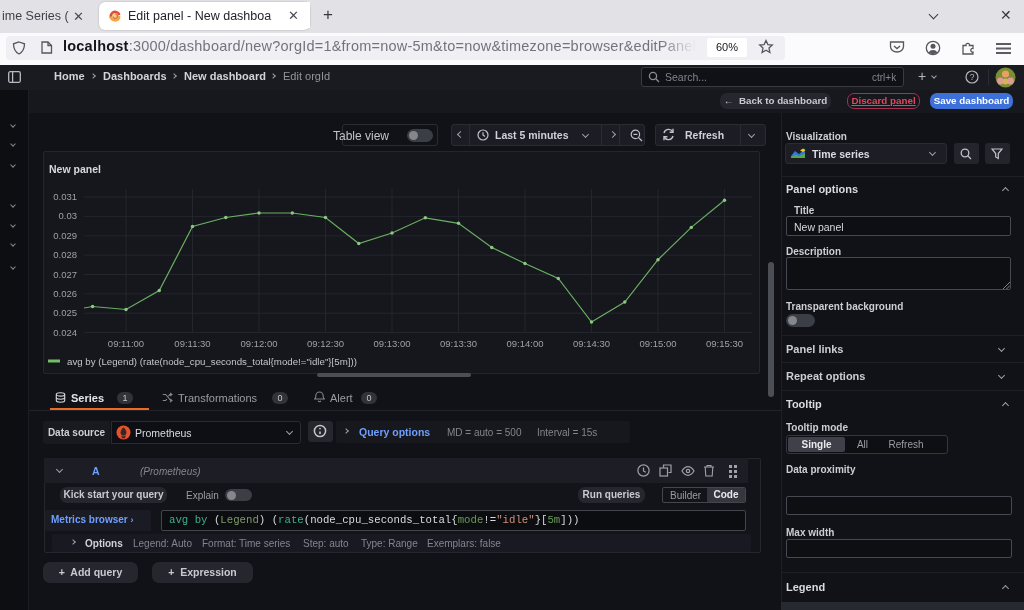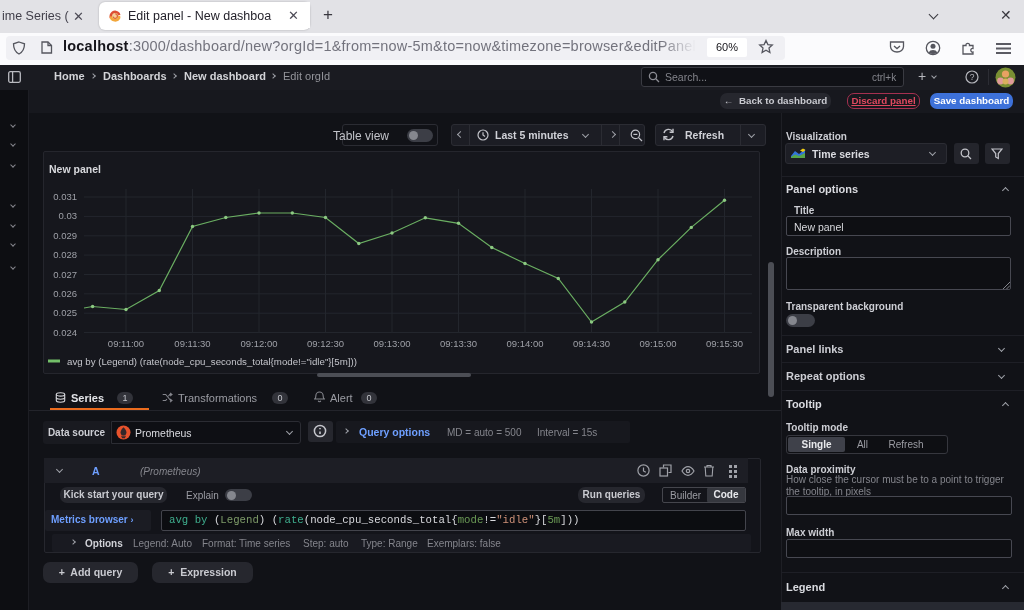--- a/index.html
+++ b/index.html
@@ -392,21 +392,20 @@
   <div class="sb-div" style="top:390px;"></div>
 
   <div class="sb-head" style="left:786px;top:398px;">Tooltip</div>
   <div class="abs chev up" style="left:1003px;top:403px;width:5px;height:5px;border-width:0 1.4px 1.4px 0;"></div>
   <div class="sb-label" style="left:786px;top:422px;">Tooltip mode</div>
   <div class="abs" style="left:786px;top:435px;width:162px;height:19px;background:#0e0f13;border:1px solid #36373e;border-radius:3px;"></div>
   <div class="abs" style="left:788px;top:437px;width:57px;height:15px;background:#3f414a;border-radius:2px;font-size:10px;font-weight:bold;color:#e8e9ec;text-align:center;line-height:15px;">Single</div>
   <div class="abs" style="left:845px;top:437px;width:35px;height:15px;font-size:10px;color:#9b9ca3;text-align:center;line-height:15px;">All</div>
   <div class="abs" style="left:880px;top:437px;width:52px;height:15px;font-size:10px;color:#9b9ca3;text-align:center;line-height:15px;">Refresh</div>
   <div class="sb-label" style="left:786px;top:464px;">Data proximity</div>
-  <div class="abs" style="left:786px;top:475px;width:236px;height:18px;font-size:10px;color:#84858c;line-height:9px;">How close the cursor must be to a point to trigger<br><span style="line-height:16px;">the tooltip, in pixels</span></div>
   <div class="sb-input" style="left:786px;top:496px;width:226px;height:19px;"></div>
   <div class="sb-label" style="left:786px;top:527px;">Max width</div>
   <div class="sb-input" style="left:786px;top:539px;width:226px;height:19px;"></div>
 
   <div class="sb-div" style="top:572px;"></div>
   <div class="sb-head" style="left:786px;top:581px;">Legend</div>
   <div class="abs chev up" style="left:1003px;top:586px;width:5px;height:5px;border-width:0 1.4px 1.4px 0;"></div>
   <div class="abs" style="left:781px;top:602px;width:243px;height:8px;background:#272931;"></div>
 
 </div>

